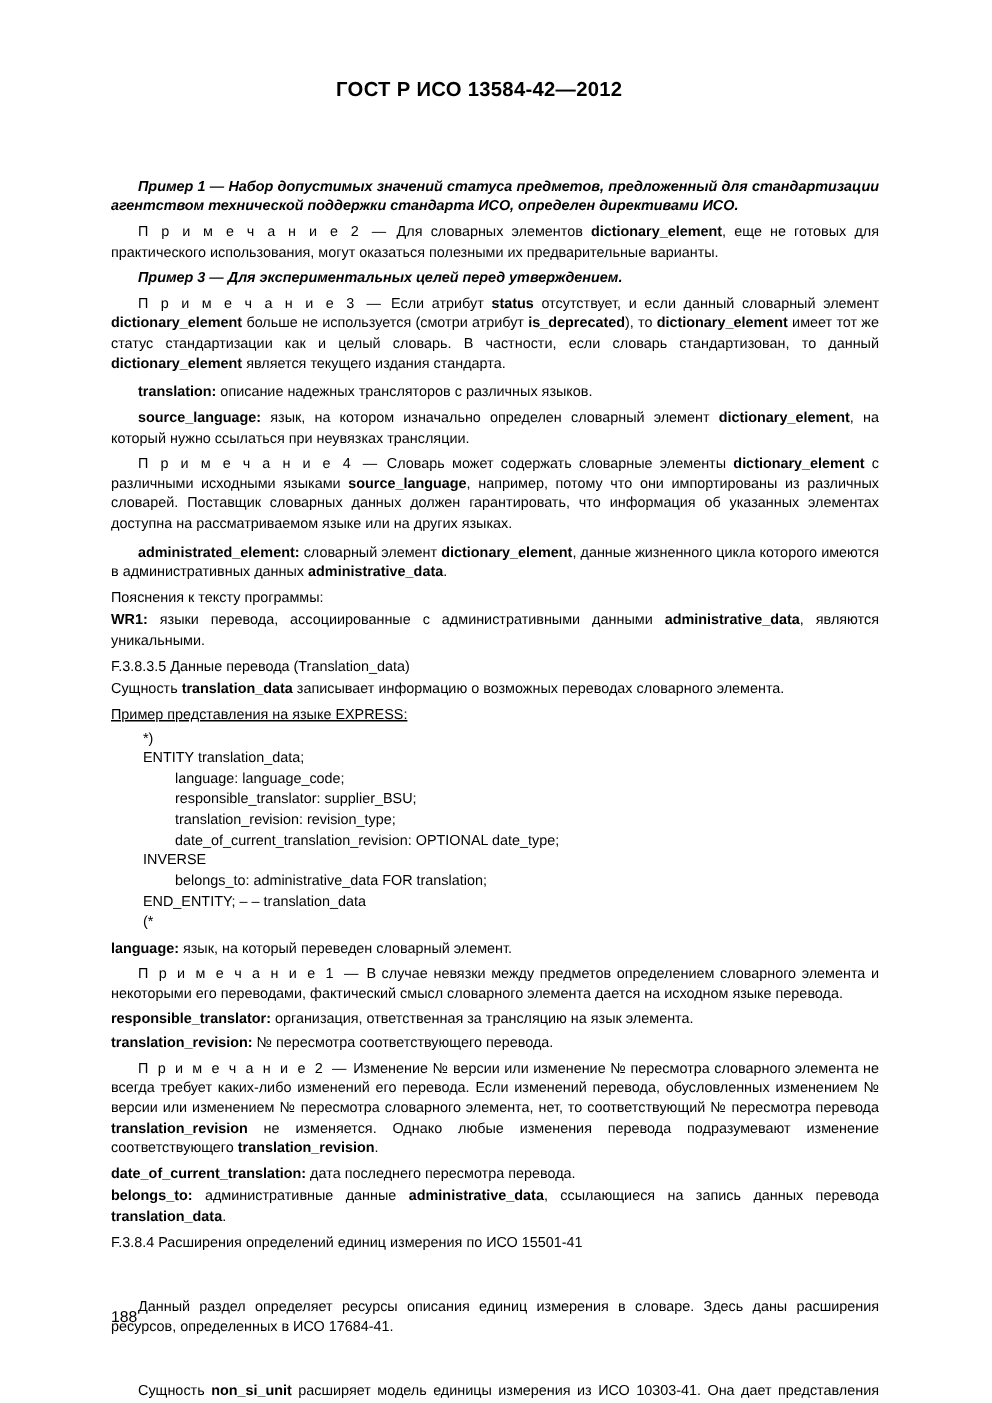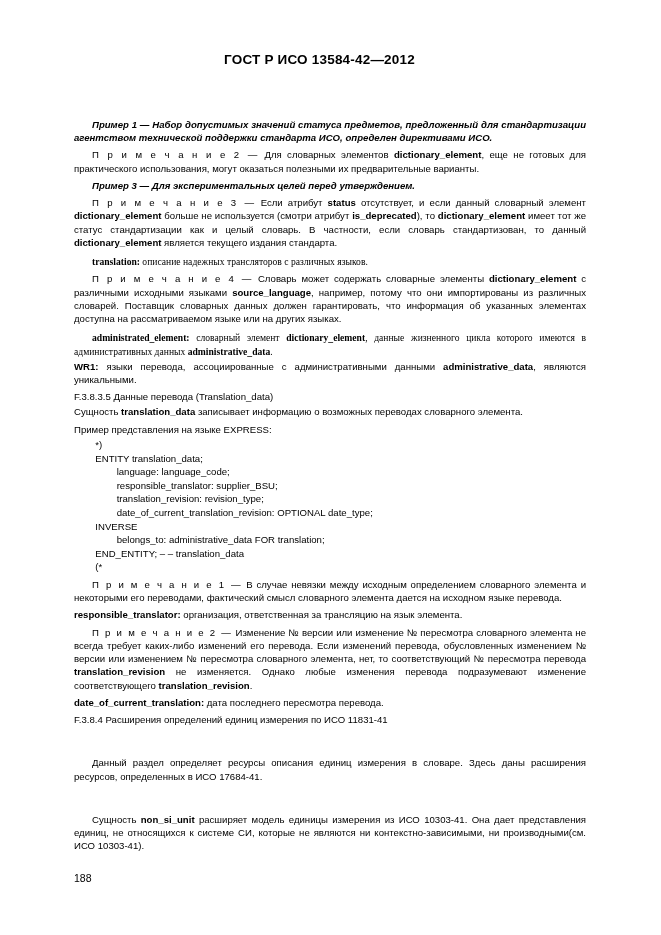--- a/index.html
+++ b/index.html
@@ -52,23 +52,23 @@
     font-style: italic;
     font-weight: bold;
   }
   b { font-weight: bold; }
   .spaced {
     letter-spacing: 1.6px;
   }
   .term {
     font-weight: bold;
   }
-  .gap-top { margin-top: 6px; font-family: Liberation Serif, serif; }
+  .gap-top { margin-top: 6px; }
   .gap-small { margin-top: 4px; }
-  .underline { }
+  .underline { text-decoration: underline; }
   .mono-block {
     font-family: "Liberation Sans", sans-serif;
     font-size: 9.6px;
     line-height: 1.42;
     white-space: pre;
     margin: 2px 0 2px 0;
   }
   .pagenum {
     position: absolute;
     left: 74px;
@@ -88,25 +88,27 @@
     <p class="ind ital-bold">Пример 1 — Набор допустимых значений статуса предметов, предложенный для стандартизации агентством технической поддержки стандарта ИСО, определен директивами ИСО.</p>
 
     <p class="ind gap-small"><span class="spaced">П р и м е ч а н и е   2 —</span><span> Для словарных элементов <b>dictionary_element</b>, еще не готовых для практического использования, могут оказаться полезными их предварительные варианты.</span></p>
 
     <p class="ind ital-bold gap-small">Пример 3 — Для экспериментальных целей перед утверждением.</p>
 
     <p class="ind gap-small"><span class="spaced">П р и м е ч а н и е   3 —</span><span> Если атрибут <b>status</b> отсутствует, и если данный словарный элемент <b>dictionary_element</b> больше не используется (смотри атрибут <b>is_deprecated</b>), то <b>dictionary_element</b> имеет тот же статус стандартизации как и целый словарь. В частности, если словарь стандартизован, то данный <b>dictionary_element</b> является текущего издания стандарта.</span></p>
 
     <p class="ind gap-top"><span class="term">translation:</span><span> описание надежных трансляторов с различных языков.</span></p>
 
+    <p class="ind gap-small"><span class="term">source_language:</span><span> язык, на котором изначально определен словарный элемент <b>dictionary_element</b>, на который нужно ссылаться при неувязках трансляции.</span></p>
 
     <p class="ind gap-small"><span class="spaced">П р и м е ч а н и е   4 —</span><span> Словарь может содержать словарные элементы <b>dictionary_element</b> с различными исходными языками <b>source_language</b>, например, потому что они импортированы из различных словарей. Поставщик словарных данных должен гарантировать, что информация об указанных элементах доступна на рассматриваемом языке или на других языках.</span></p>
 
     <p class="ind gap-top"><span class="term">administrated_element:</span><span> словарный элемент <b>dictionary_element</b>, данные жизненного цикла которого имеются в административных данных <b>administrative_data</b>.</span></p>
 
+    <p class="gap-small">Пояснения к тексту программы:</p>
 
     <p><span class="term">WR1:</span><span> языки перевода, ассоциированные с административными данными <b>administrative_data</b>, являются уникальными.</span></p>
 
 
     <p class="gap-small">F.3.8.3.5 Данные перевода (Translation_data)</p>
     <p>Сущность <b>translation_data</b> записывает информацию о возможных переводах словарного элемента.</p>
 
     <p class="underline gap-small">Пример представления на языке EXPRESS:</p>
 
     <div class="mono-block">        *)
@@ -114,32 +116,35 @@
                 language: language_code;
                 responsible_translator: supplier_BSU;
                 translation_revision: revision_type;
                 date_of_current_translation_revision: OPTIONAL date_type;
         INVERSE
                 belongs_to: administrative_data FOR translation;
         END_ENTITY; – – translation_data
         (*</div>
 
 
+    <p class="gap-small"><span class="term">language:</span><span> язык, на который переведен словарный элемент.</span></p>
 
-    <p class="ind gap-small"><span class="spaced">П р и м е ч а н и е   1 —</span><span> В случае невязки между исходным определением словарного элемента и некоторыми его переводами, фактический смысл словарного элемента дается на исходном языке перевода.</span></p>
+    <p class="ind gap-small"><span class="spaced">П р и м е ч а н и е   1 —</span><span> В случае невязки между предметов определением словарного элемента и некоторыми его переводами, фактический смысл словарного элемента дается на исходном языке перевода.</span></p>
 
     <p class="gap-small"><span class="term">responsible_translator:</span><span> организация, ответственная за трансляцию на язык элемента.</span></p>
 
+    <p><span class="term">translation_revision:</span><span> № пересмотра соответствующего перевода.</span></p>
 
     <p class="ind gap-small"><span class="spaced">П р и м е ч а н и е   2 —</span><span> Изменение № версии или изменение № пересмотра словарного элемента не всегда требует каких-либо изменений его перевода. Если изменений перевода, обусловленных изменением № версии или изменением № пересмотра словарного элемента, нет, то соответствующий № пересмотра перевода <b>translation_revision</b> не изменяется. Однако любые изменения перевода подразумевают изменение соответствующего <b>translation_revision</b>.</span></p>
 
     <p class="gap-small"><span class="term">date_of_current_translation:</span><span> дата последнего пересмотра перевода.</span></p>
 
+    <p><span class="term">belongs_to:</span><span> административные данные <b>administrative_data</b>, ссылающиеся на запись данных перевода <b>translation_data</b>.</span></p>
 
-    <p class="gap-small">F.3.8.4 Расширения определений единиц измерения по ИСО 11831-41</p>
+    <p class="gap-small">F.3.8.4 Расширения определений единиц измерения по ИСО 15501-41</p>
     <p class="ind">Данный раздел определяет ресурсы описания единиц измерения в словаре. Здесь даны расширения ресурсов, определенных в ИСО 17684-41.</p>
 
     <p class="ind">Сущность <b>non_si_unit</b> расширяет модель единицы измерения из ИСО 10303-41. Она дает представления единиц, не относящихся к системе СИ, которые не являются ни контекстно-зависимыми, ни производными(см. ИСО 10303-41).</p>
 
   </div>
 
   <div class="pagenum">188</div>
 
 </div>
 

